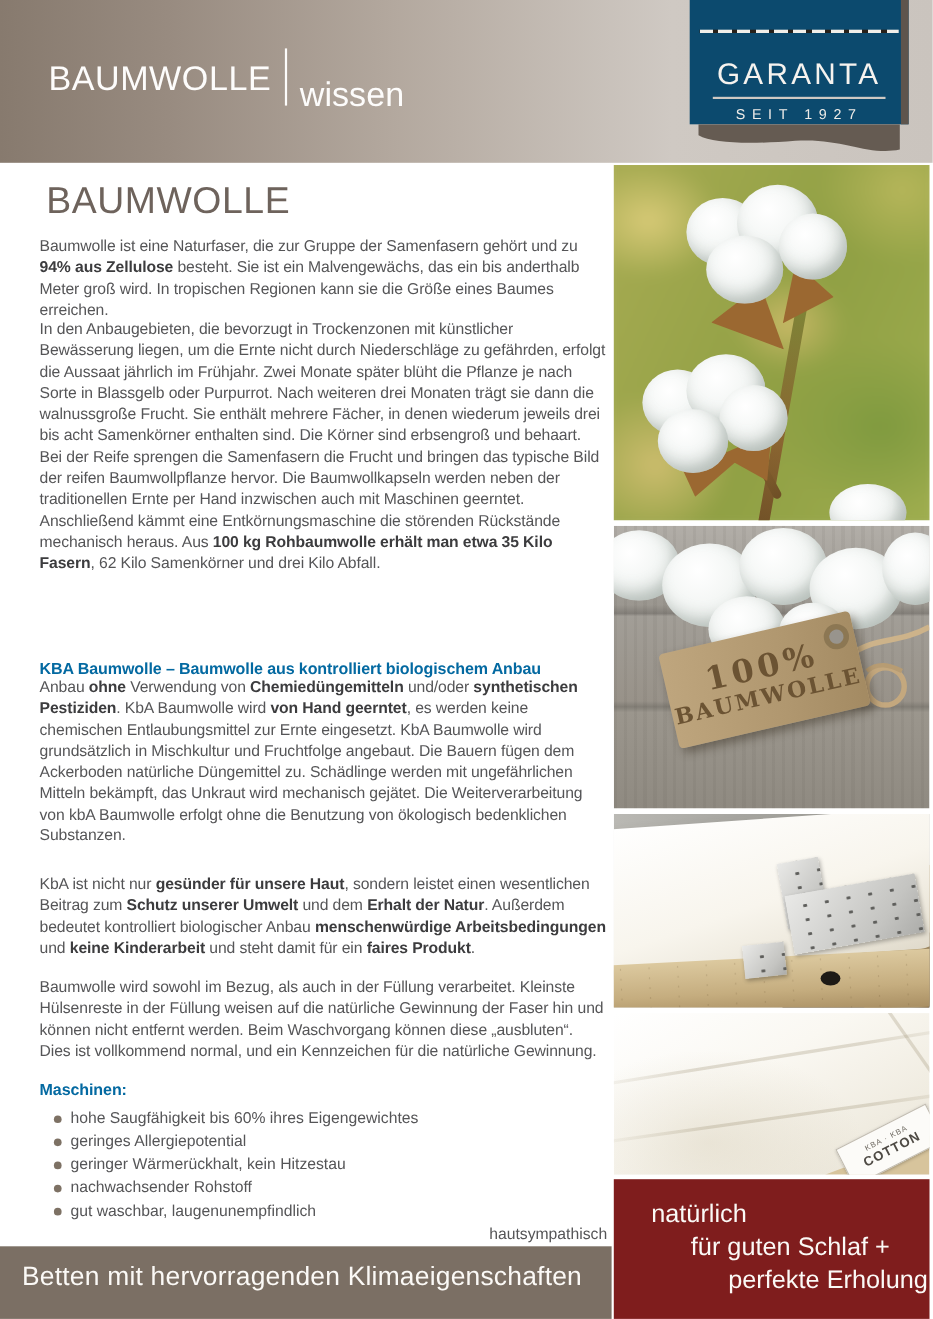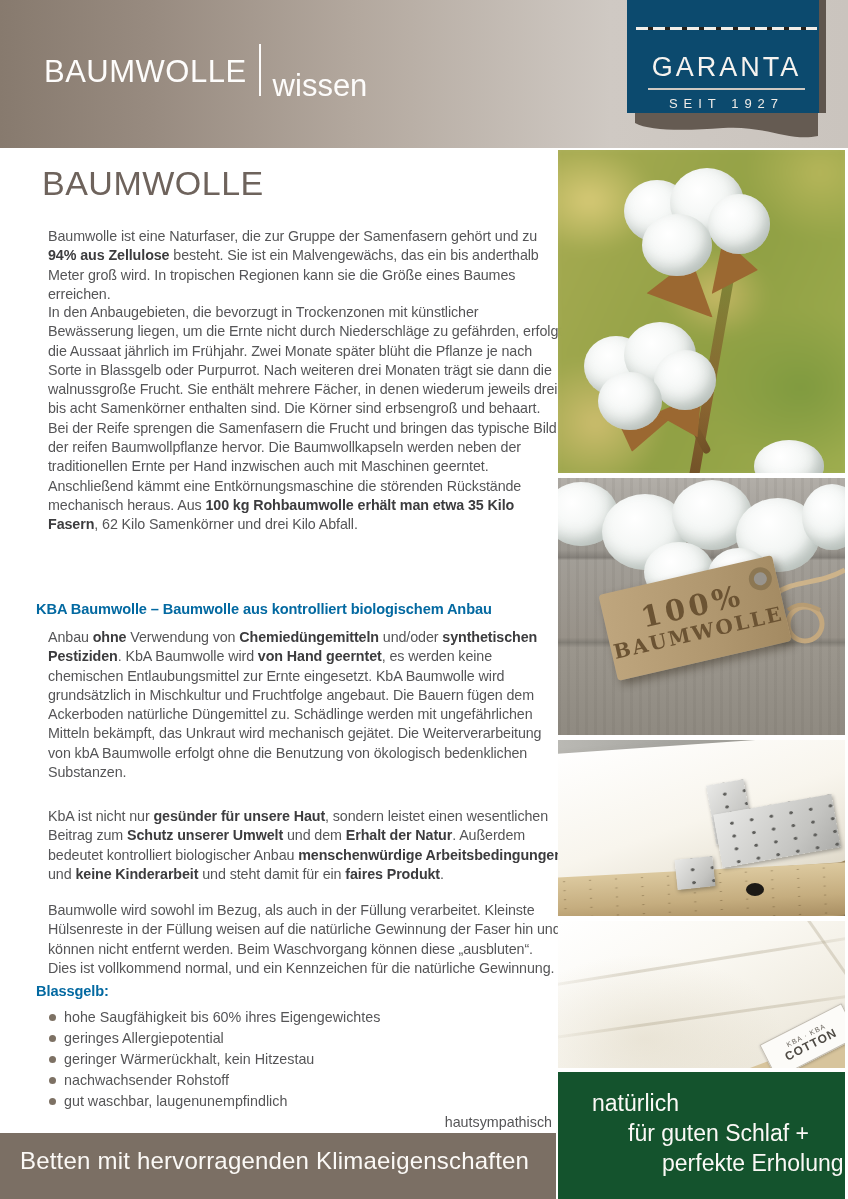--- a/index.html
+++ b/index.html
@@ -22,21 +22,21 @@
     background:repeating-linear-gradient(90deg,#f2efe9 0 12px,#262019 12px 17px);}
   .brand{position:absolute;left:0;top:52px;width:100%;text-align:center;color:#f6f3ef;}
   .brand-name{display:inline-block;font-size:27px;letter-spacing:3px;font-weight:400;
     border-bottom:2px solid #cfc9c3;padding:0 4px 5px 4px;}
   .brand-since{font-size:13px;letter-spacing:6px;margin-top:6px;color:#efece8;}
   .ribbon-wave{position:absolute;left:627px;top:113px;width:199px;height:30px;}
 
   
   .h1{position:absolute;left:42px;top:164px;font-size:34px;font-weight:400;
       color:#6e635c;letter-spacing:0.5px;margin:0;}
-  .body-p{position:absolute;left:36px;width:516px;margin:12px;font-size:14.3px;
+  .body-p{position:absolute;left:36px;width:516px;margin:0;font-size:14.3px;
       line-height:19.3px;color:#555557;letter-spacing:-0.1px;}
   .body-p b{color:#3c3c3e;}
   .p1{top:215px;} .p2{top:291px;} .p3{top:535px;} .p4{top:616px;}
   .p5{top:795px;} .p6{top:889px;}
   .sub-head{position:absolute;left:36px;width:516px;margin:0;font-size:14.6px;
       font-weight:bold;color:#0369a1;letter-spacing:-0.1px;}
   .kba-head{top:601px;} .funktion-head{top:983px;}
   .bullets{position:absolute;left:36px;top:1007px;width:516px;margin:0;padding:0;list-style:none;}
   .bullets li{position:relative;padding-left:28px;font-size:14.3px;line-height:21px;color:#555557;}
   .bullets li::before{content:"";position:absolute;left:13px;top:7px;width:7px;height:7px;
@@ -122,21 +122,21 @@
     background:#d7c49c;clip-path:polygon(100% 0,100% 100%,0 100%);}
   .p4label{position:absolute;right:-10px;bottom:8px;width:90px;height:36px;transform:rotate(-27deg);
     background:#fcfbf8;border:1px solid #c2bcb0;box-shadow:0 1px 3px rgba(0,0,0,0.25);
     display:flex;flex-direction:column;align-items:center;justify-content:center;}
   .p4label-l1{font-size:7px;letter-spacing:1px;color:#6b665e;line-height:9px;}
   .p4label-l2{font-size:12px;font-weight:bold;letter-spacing:1px;color:#4e4a44;line-height:13px;}
 
   
   .footer-left{position:absolute;left:0;top:1133px;width:556px;height:66px;background:#7b6f64;
     color:#fbf9f6;font-size:24px;letter-spacing:0.2px;padding:14px 0 0 20px;box-sizing:border-box;}
-  .footer-right{position:absolute;left:558px;top:1072px;width:287px;height:127px;background:#14532d;
+  .footer-right{position:absolute;left:558px;top:1072px;width:287px;height:127px;background:#7f1d1d;
     color:#fbf9f6;font-size:23px;line-height:30px;padding-top:16px;box-sizing:border-box;}
   .claim-1{padding-left:34px;} .claim-2{padding-left:70px;} .claim-3{padding-left:104px;}
 </style>
 </head>
 <body>
 
 <div class="page">
 
   <div class="header">
     <div class="header-title">
@@ -157,21 +157,21 @@
     <path d="M8,0 H191 V23 C162,29 138,12 96,15 C58,18 22,18 8,10 Z" fill="#655b52"></path>
   </svg>
 
   <h1 class="h1">BAUMWOLLE</h1>
   <p class="body-p p1"><span>Baumwolle ist eine Naturfaser, die zur Gruppe der Samenfasern gehört und zu </span><b>94% aus Zellulose</b><span> besteht. Sie ist ein Malvengewächs, das ein bis anderthalb Meter groß wird. In tropischen Regionen kann sie die Größe eines Baumes erreichen.</span></p>
   <p class="body-p p2"><span>In den Anbaugebieten, die bevorzugt in Trockenzonen mit künstlicher Bewässerung liegen, um die Ernte nicht durch Niederschläge zu gefährden, erfolgt die Aussaat jährlich im Frühjahr. Zwei Monate später blüht die Pflanze je nach Sorte in Blassgelb oder Purpurrot. Nach weiteren drei Monaten trägt sie dann die walnussgroße Frucht. Sie enthält mehrere Fächer, in denen wiederum jeweils drei bis acht Samenkörner enthalten sind. Die Körner sind erbsengroß und behaart. Bei der Reife sprengen die Samenfasern die Frucht und bringen das typische Bild der reifen Baumwollpflanze hervor. Die Baumwollkapseln werden neben der traditionellen Ernte per Hand inzwischen auch mit Maschinen geerntet.</span><br><span>Anschließend kämmt eine Entkörnungsmaschine die störenden Rückstände mechanisch heraus. Aus </span><b>100 kg Rohbaumwolle erhält man etwa 35 Kilo Fasern</b><span>, 62 Kilo Samenkörner und drei Kilo Abfall.</span></p>
   <p class="sub-head kba-head">KBA Baumwolle – Baumwolle aus kontrolliert biologischem Anbau</p>
   <p class="body-p p4"><span>Anbau </span><b>ohne</b><span> Verwendung von </span><b>Chemiedüngemitteln</b><span> und/oder </span><b>synthetischen Pestiziden</b><span>. KbA Baumwolle wird </span><b>von Hand geerntet</b><span>, es werden keine chemischen Entlaubungsmittel zur Ernte eingesetzt. KbA Baumwolle wird grundsätzlich in Mischkultur und Fruchtfolge angebaut. Die Bauern fügen dem Ackerboden natürliche Düngemittel zu. Schädlinge werden mit ungefährlichen Mitteln bekämpft, das Unkraut wird mechanisch gejätet. Die Weiterverarbeitung von kbA Baumwolle erfolgt ohne die Benutzung von ökologisch bedenklichen Substanzen.</span></p>
   <p class="body-p p5"><span>KbA ist nicht nur </span><b>gesünder für unsere Haut</b><span>, sondern leistet einen wesentlichen Beitrag zum </span><b>Schutz unserer Umwelt</b><span> und dem </span><b>Erhalt der Natur</b><span>. Außerdem bedeutet kontrolliert biologischer Anbau </span><b>menschenwürdige Arbeitsbedingungen</b><span> und </span><b>keine Kinderarbeit</b><span> und steht damit für ein </span><b>faires Produkt</b><span>.</span></p>
   <p class="body-p p6"><span>Baumwolle wird sowohl im Bezug, als auch in der Füllung verarbeitet. Kleinste Hülsenreste in der Füllung weisen auf die natürliche Gewinnung der Faser hin und können nicht entfernt werden. Beim Waschvorgang können diese „ausbluten“. Dies ist vollkommend normal, und ein Kennzeichen für die natürliche Gewinnung.</span></p>
-  <p class="sub-head funktion-head">Blassgelb:</p>
+  <p class="sub-head funktion-head">Maschinen:</p>
   <ul class="bullets">
     <li>hohe Saugfähigkeit bis 60% ihres Eigengewichtes</li>
     <li>geringes Allergiepotential</li>
     <li>geringer Wärmerückhalt, kein Hitzestau</li>
     <li>nachwachsender Rohstoff</li>
     <li>gut waschbar, laugenunempfindlich</li>
     <div class="bullet-cont">hautsympathisch</div>
   </ul>
 
   <div class="photo photo1">

